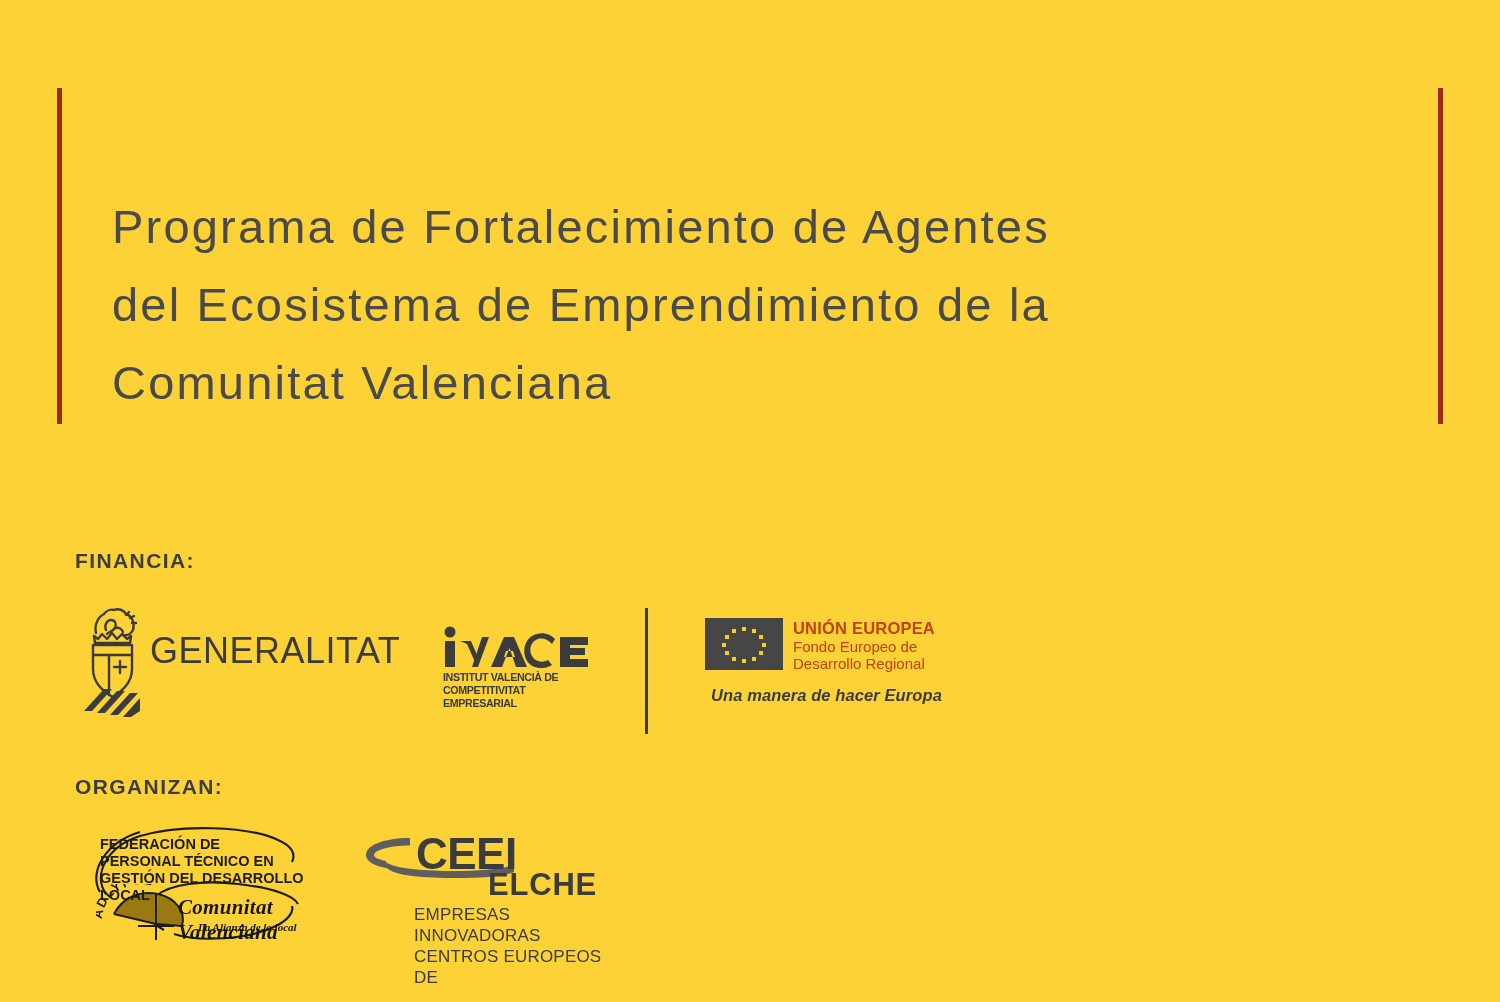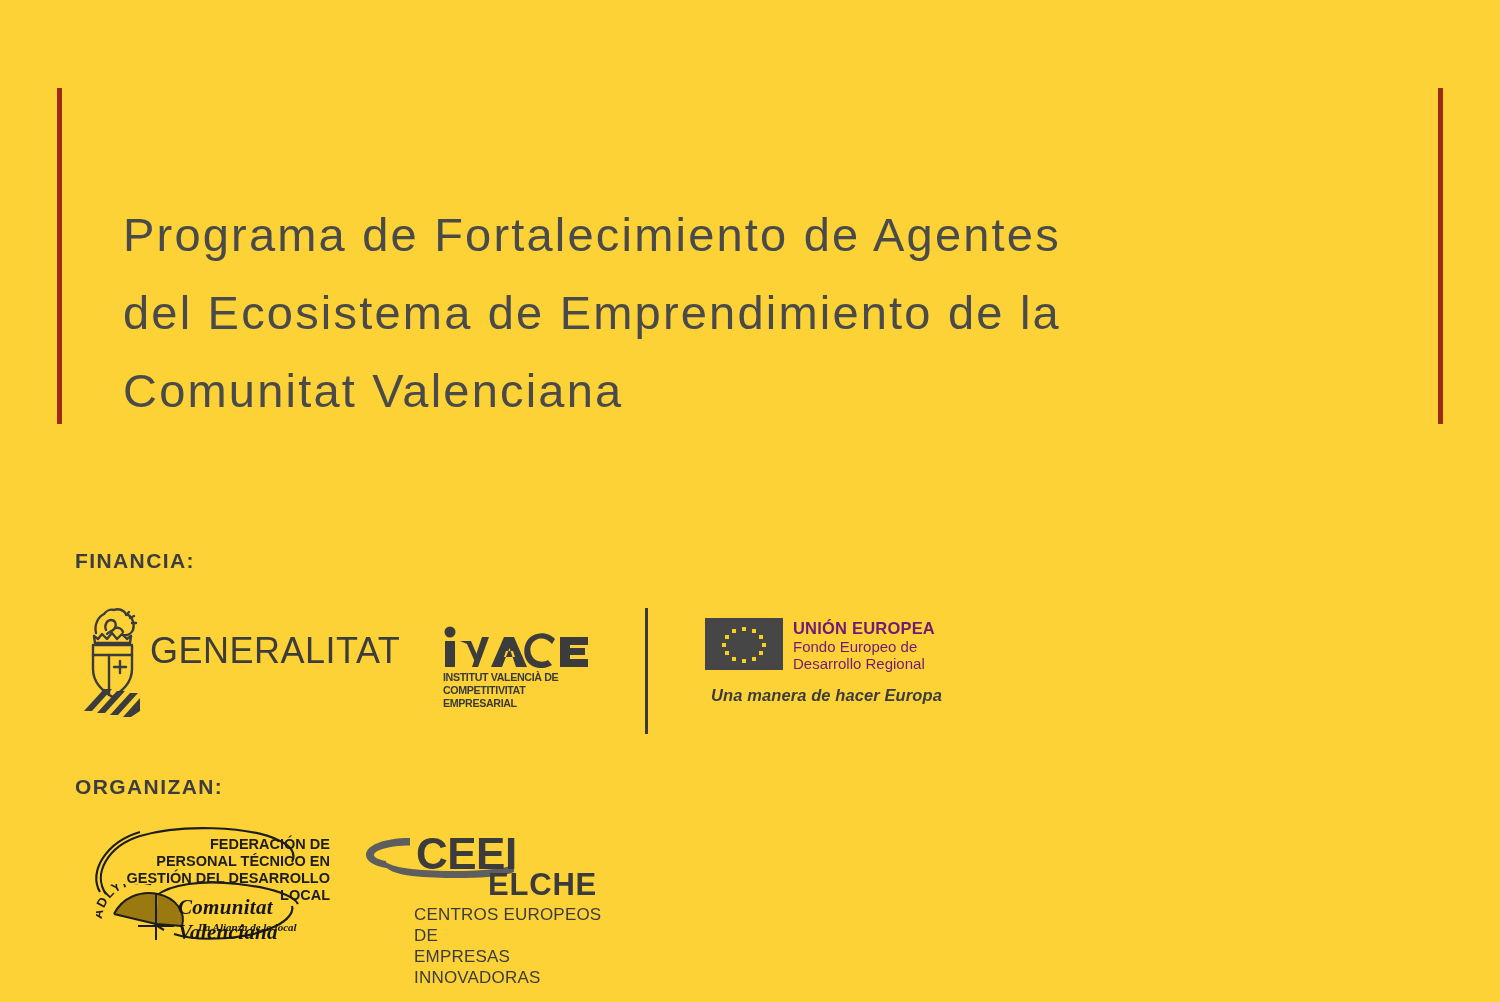--- a/index.html
+++ b/index.html
@@ -47,28 +47,27 @@
     font-size: 62px;
     font-weight: 700;
     letter-spacing: 3.4px;
     color: #454545;
     white-space: nowrap;
     line-height: 1;
   }
   .subhead {
     position: absolute;
     left: 112px;
-    top: 108px;
+    top: 100px;
     width: 1320px;
     font-size: 47px;
     font-weight: 300;
     letter-spacing: 2.2px;
     line-height: 78px;
     color: #4a4a4a;
-    margin-left: 11px;
   }
   .subhead .ln { display: block; white-space: nowrap; }
 
   
   .caption {
     position: absolute;
     font-size: 21px;
     font-weight: 700;
     letter-spacing: 1.4px;
     color: #3d3d3d;
@@ -137,21 +136,21 @@
     background: #464646;
   }
   .eu-star {
     position: absolute;
     width: 4px; height: 4px;
     background: #F5D117;
   }
   .eu-text {
     position: absolute;
     left: 88px; top: 1px;
-    color: #701a75;
+    color: #c2410c;
   }
   .eu-title {
     font-size: 16.5px;
     font-weight: 700;
     letter-spacing: 0.2px;
     line-height: 19px;
   }
   .eu-sub {
     font-size: 15px;
     font-weight: 500;
@@ -177,21 +176,21 @@
     width: 900px;
     height: 135px;
   }
 
   
   .fed { position: absolute; left: 8px; top: 0; width: 290px; height: 125px; }
   .fed-title {
     position: absolute;
     left: 22px; top: 14px;
     width: 230px;
-    text-align: right;
+    text-align: left;
     font-size: 14.5px;
     font-weight: 700;
     line-height: 17px;
     color: #1d1d1d;
   }
   .fed-title span { display: block; }
   .fed-brand {
     position: absolute;
     left: 100px; top: 73px;
     font-size: 21px;
@@ -387,19 +386,19 @@
     <div class="ceei">
       <svg class="ceei-mark" viewBox="0 0 220 56">
         <g fill="#5e5e5e">
           <path d="M48 6 C20 6 4 14 4 23 C4 29 12 34 24 36 L24 29 C16 27.5 12 25.5 12 23 C12 18.5 27 13.5 48 13.5 Z"></path>
           <path d="M20 30 C20 30 22 41 50 44 C90 48 140 46 152 40 L152 33 C138 39 88 41 50 37 C28 34.6 24 30 24 30 Z"></path>
         </g>
       </svg>
       <div class="ceei-letters">CEEI</div>
       <div class="ceei-elche">ELCHE</div>
       <div class="ceei-sub">
+        <span>EMPRESAS INNOVADORAS</span>
         <span>CENTROS EUROPEOS DE</span>
-        <span>EMPRESAS INNOVADORAS</span>
       </div>
     </div>
   </div>
 
 </div>
 
 </body></html>

